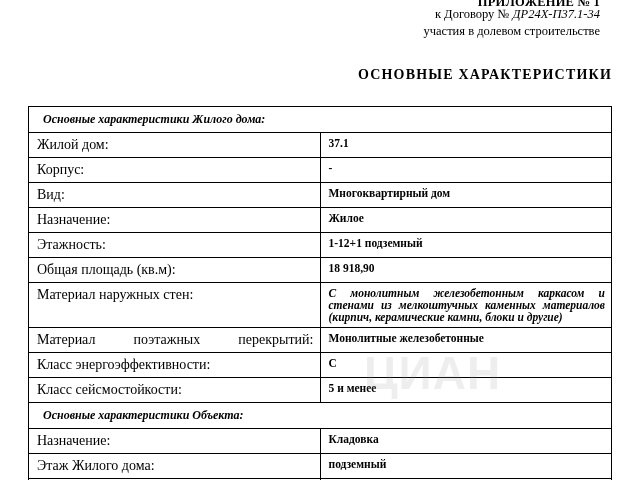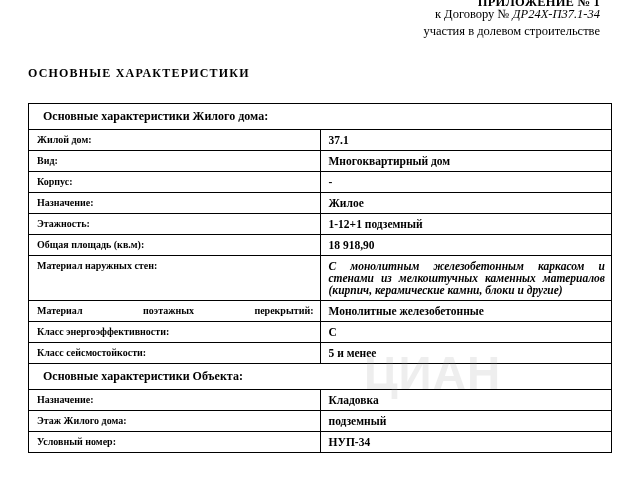--- a/index.html
+++ b/index.html
@@ -39,23 +39,23 @@
     overflow: hidden;
   }
   .header .line {
     white-space: nowrap;
   }
   .b { font-weight: bold; }
   .bi { font-weight: normal; font-style: italic; }
 
   
   .title {
-    text-align: left;
-    font-weight: bold;
-    font-size: 12px;
+    text-align: right;
+    font-weight: bold;
+    font-size: 14px;
     letter-spacing: 1.2px;
     margin-top: 26px;
     line-height: 1.45;
   }
   .title .t2 { letter-spacing: 1.0px; }
 
   
   table.main {
     margin-top: 20px;
     width: 584px;
@@ -63,37 +63,38 @@
     table-layout: fixed;
     font-size: 11.5px;
   }
   table.main td {
     border: 1px solid #000000;
     padding: 4px 6px 4px 8px;
     vertical-align: top;
   }
   td.lbl {
     width: 172px;
-    font-weight: bold;
-    font-size: 10px;
+    font-weight: normal;
+    font-size: 14px;
   }
   td.lbl.justify {
     text-align: justify;
     text-align-last: justify;
   }
   td.val {
     font-weight: bold;
     font-size: 11.5px;
   }
   td.val.plain {
     font-style: normal;
     margin-top: 40px;
   }
   tr.section td {
     font-weight: bold;
+    font-style: italic;
     font-size: 12px;
     padding: 5px 0 5px 14px;
     margin-left: 48px;
   }
   td.justified {
     text-align: justify;
     font-style: italic;
     font-weight: bold;
   }
   
@@ -133,28 +134,28 @@
     <tbody>
         <tr class="section">
       <td colspan="2">Основные характеристики Жилого дома:</td>
     </tr>
 
     <tr>
       <td class="lbl">Жилой дом:</td>
       <td class="val">37.1</td>
     </tr>
     <tr>
+      <td class="lbl">Корпус:</td>
+      <td class="val">-</td>
+    </tr>
+    <tr>
       <td class="lbl">Вид:</td>
       <td class="val">Многоквартирный дом</td>
     </tr>
     <tr>
-      <td class="lbl">Корпус:</td>
-      <td class="val">-</td>
-    </tr>
-    <tr>
       <td class="lbl">Назначение:</td>
       <td class="val">Жилое</td>
     </tr>
     <tr>
       <td class="lbl">Этажность:</td>
       <td class="val">1-12+1 подземный</td>
     </tr>
     <tr>
       <td class="lbl">Общая площадь (кв.м):</td>
       <td class="val">18 918,90</td>

